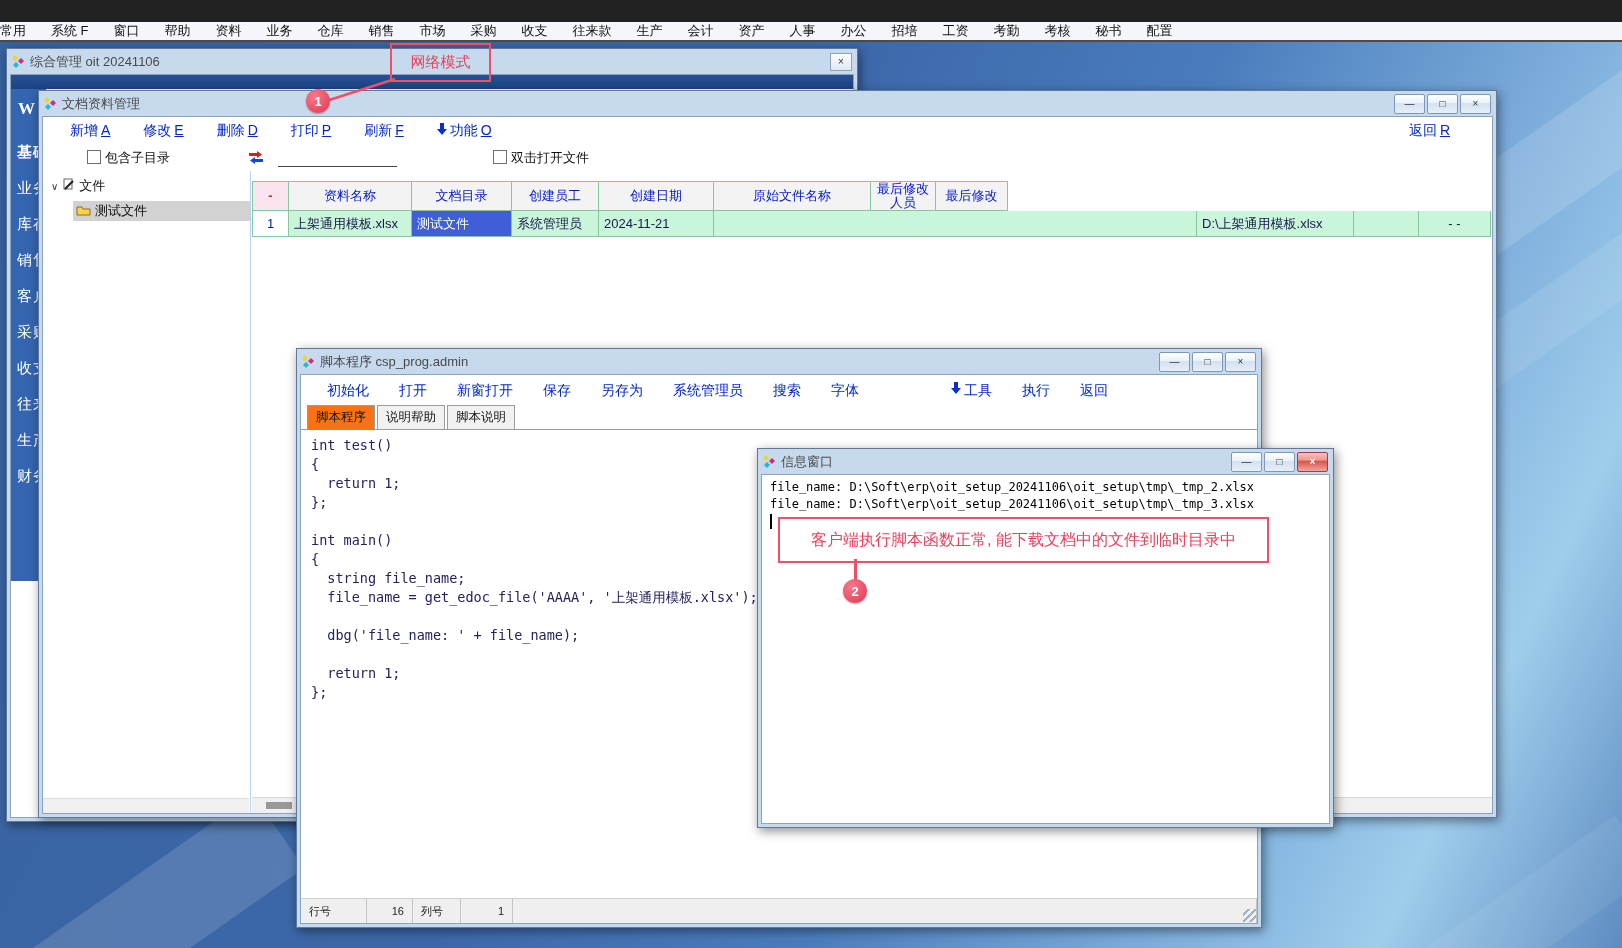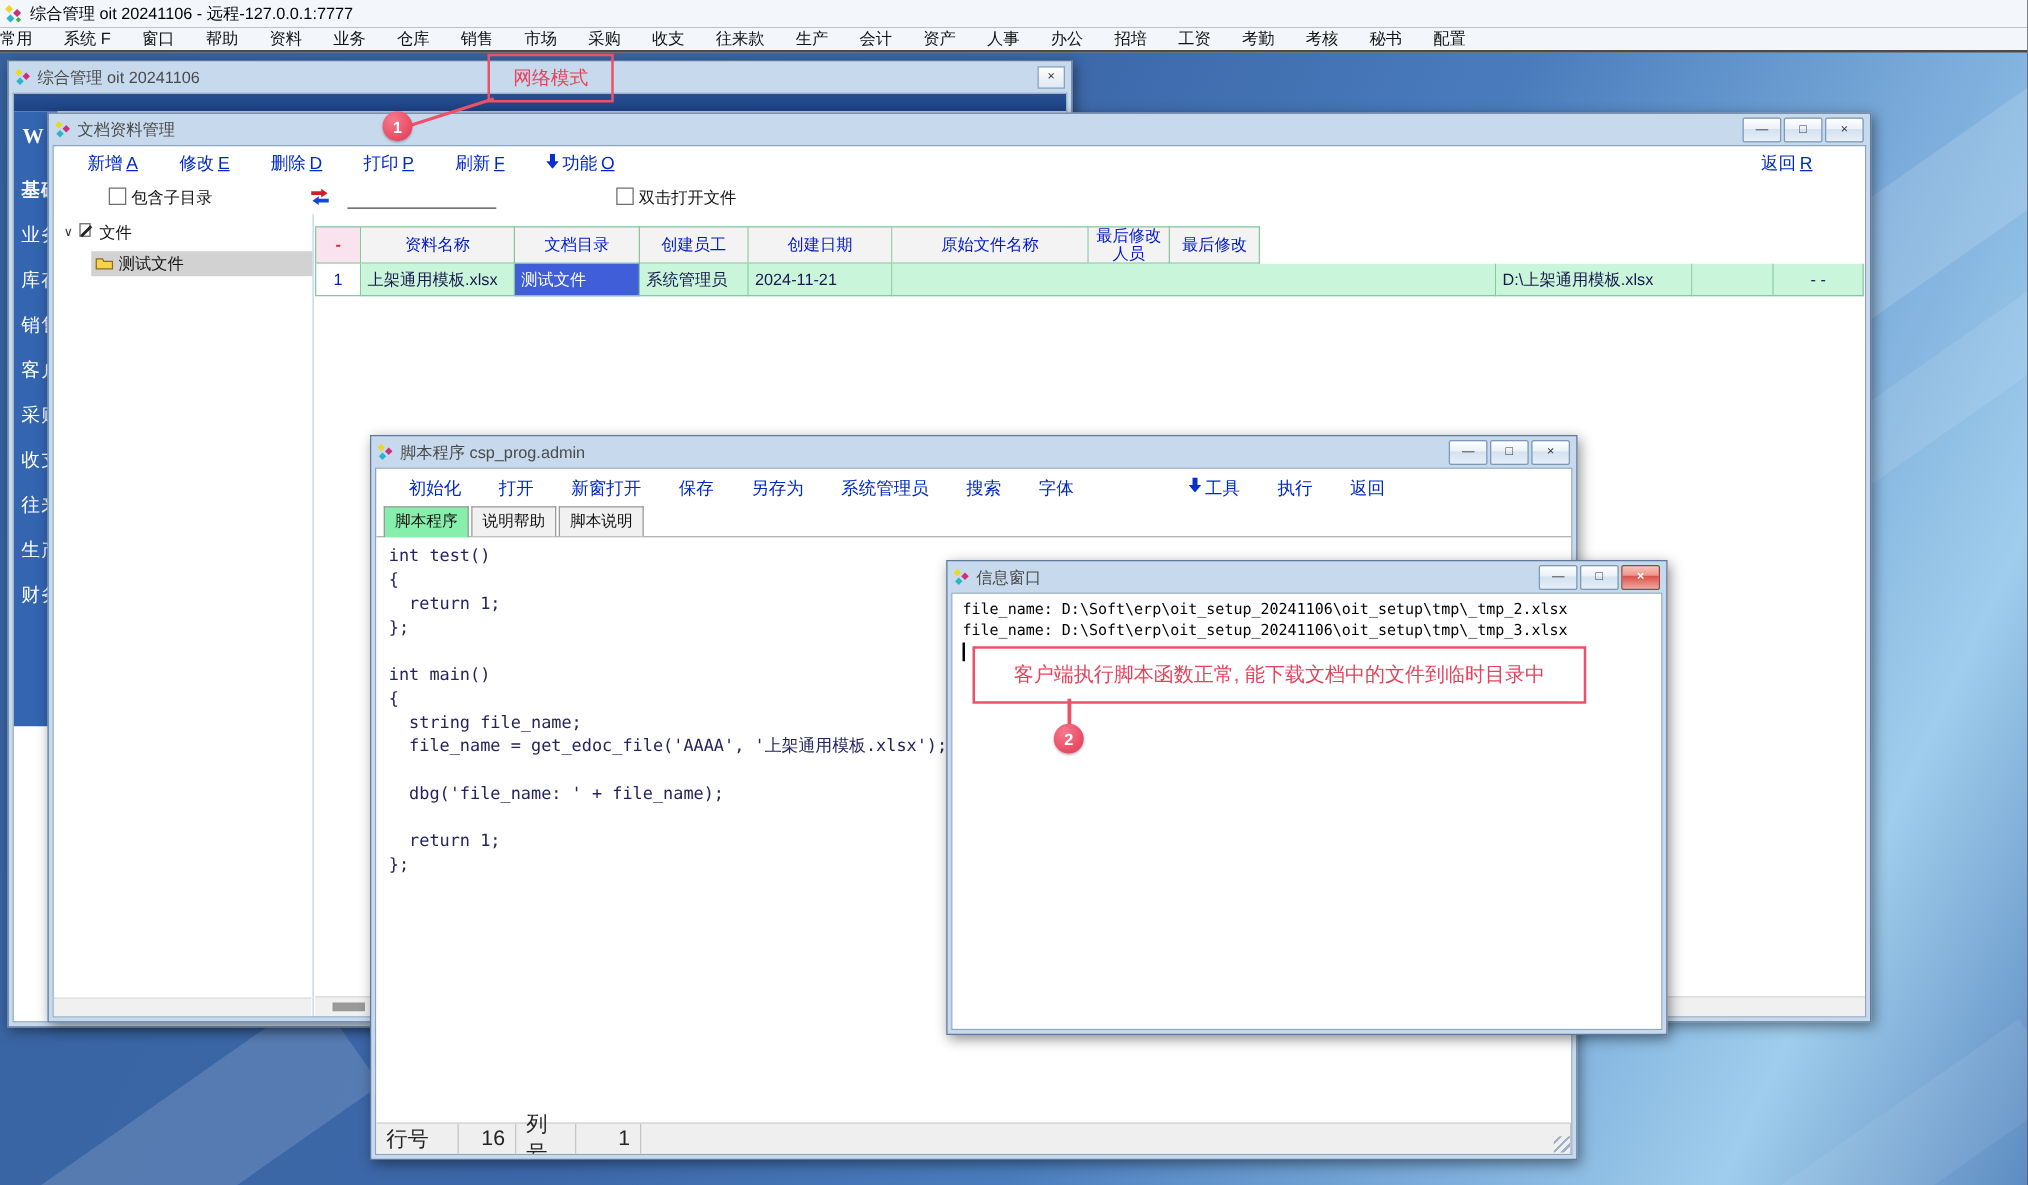--- a/index.html
+++ b/index.html
@@ -63,26 +63,26 @@
   .c0{width:37px;}.c1{width:123px;}.c2{width:100px;}.c3{width:87px;}.c4{width:115px;}
   .c5{width:483px;}.c6{width:157px;}.c7{width:65px;}.c8{width:72px;}
   #doc-hscroll{position:absolute;left:209px;bottom:0;right:0;height:15px;background:#f0f0f0;border-top:1px solid #d8d8d8;}
   #doc-hthumb{position:absolute;left:14px;top:4px;width:26px;height:7px;background:#999;}
   
   #sc-toolbar{position:absolute;left:0;top:0;right:0;height:32px;display:flex;align-items:center;
     gap:30px;padding-left:26px;font-size:14px;color:#0028c8;box-sizing:border-box;font-family:Liberation Serif, serif;}
   #sc-tabs{position:absolute;left:0;top:32px;right:0;height:23px;display:flex;align-items:flex-end;
     padding-left:6px;font-size:12.5px;color:#111;border-bottom:1px solid #9a9a9a;box-sizing:border-box;}
   .tab{padding:3px 8px;border:1px solid #9a9a9a;border-bottom:none;background:#f1f1f1;margin-right:2px;}
-  .tab.active{background:#86efac;position:relative;top:1px;padding-bottom:4px;}
+  .tab.active{background:#f97316;position:relative;top:1px;padding-bottom:4px;}
   #sc-code{position:absolute;left:0;top:55px;right:0;bottom:24px;background:#fff;overflow:hidden;}
   #sc-code pre{margin:0;padding:6px 0 0 10px;font-family:"DejaVu Sans Mono",monospace;
     font-size:13.5px;line-height:19px;color:#23235e;}
   #sc-status{position:absolute;left:0;bottom:0;right:0;height:24px;background:#efefef;border-top:1px solid #cfcfcf;
-    display:flex;font-size:17px;color:#222;align-items:stretch;}
+    display:flex;font-size:11px;color:#222;align-items:stretch;}
   .st-seg{border-right:1px solid #c4c4c4;display:flex;align-items:center;padding:0 8px;box-sizing:border-box;}
   .st-num{justify-content:flex-end;}
   #grip{position:absolute;right:1px;bottom:1px;width:13px;height:13px;
     background:repeating-linear-gradient(135deg,transparent 0 3px,#9fb3c8 3px 5px);}
   
   #info-log{position:absolute;left:0;top:0;right:0;bottom:0;background:#fff;}
   #info-log pre{margin:0;padding:4px 0 0 8px;font-family:"DejaVu Sans Mono",monospace;
     font-size:12px;line-height:17px;color:#000;}
   #caret{position:absolute;left:8px;top:39px;width:2px;height:15px;background:#000;}
   
@@ -99,31 +99,20 @@
 
 <div id="screen">
 
   <div id="desktop">
     <div class="stripe" style="right:-120px;top:170px;width:620px;height:80px;"></div>
     <div class="stripe" style="right:-160px;top:330px;width:700px;height:55px;opacity:.7;"></div>
     <div class="stripe" style="left:-140px;bottom:-60px;width:460px;height:90px;"></div>
     <div class="stripe" style="right:-60px;bottom:-80px;width:520px;height:70px;opacity:.5;"></div>
   </div>
 
-  <div id="app-titlebar">
-    <span class="appicon">
-      <svg width="14" height="15" viewBox="0 0 13 14">
-          <path d="M3 0 L6 3 L3 6 L0 3 Z" fill="#e8d82a"></path>
-          <path d="M9 3 L12 6 L9 9 L6 6 Z" fill="#cc2f7b"></path>
-          <path d="M4 7 L7 10 L4 13 L1 10 Z" fill="#2ab5c9"></path>
-          <path d="M10 9 L12 11 L10 13 L8 11 Z" fill="#3db53d"></path>
-        </svg>
-    </span>
-    <span>综合管理 oit 20241106 - 远程-127.0.0.1:7777</span>
-  </div>
 
   <div id="app-menubar">
     <span class="menu-item">常用</span>
     <span class="menu-item">系统 F</span>
     <span class="menu-item">窗口</span>
     <span class="menu-item">帮助</span>
     <span class="menu-item">资料</span>
     <span class="menu-item">业务</span>
     <span class="menu-item">仓库</span>
     <span class="menu-item">销售</span>

